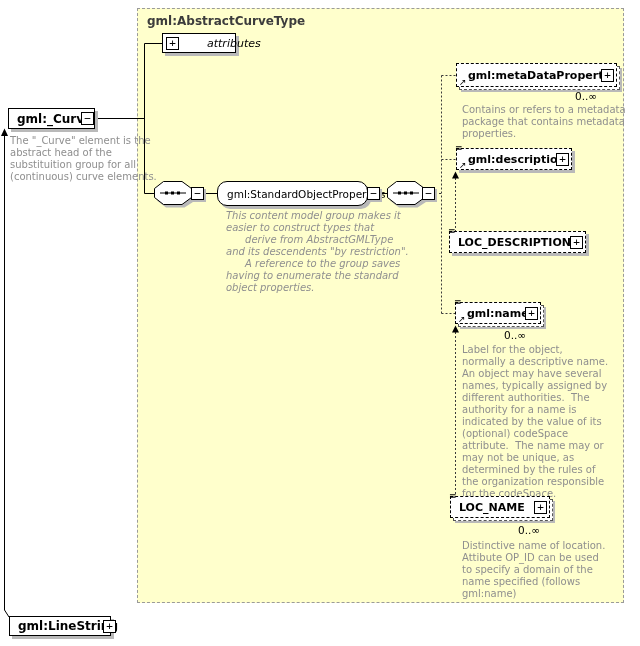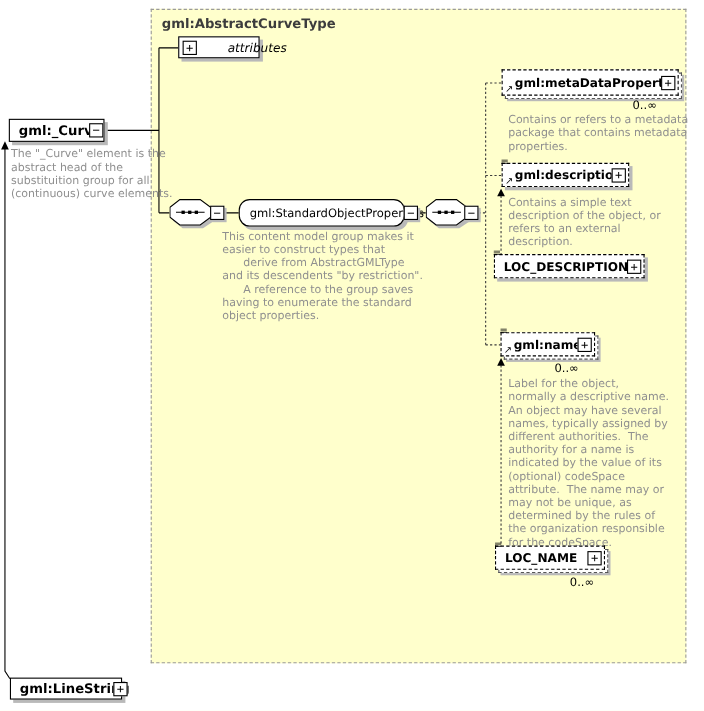--- a/index.html
+++ b/index.html
@@ -74,21 +74,21 @@
       <rect x="17" y="10.5" width="3" height="3" fill="#000"></rect>
       <rect x="23" y="10.5" width="3" height="3" fill="#000"></rect>
     </svg>
   </div>
   <div class="toggle standalone" style="left:191px;top:187px;">−</div>
 
   <div class="node shadow group-box" style="left:217px;top:181px;width:151px;height:25px;">
     <span class="group-label">gml:StandardObjectProperties</span>
   </div>
   <div class="toggle standalone" style="left:367px;top:187px;">−</div>
-  <div class="ann" style="left:202px;top:210px;">This content model group makes it
+  <div class="ann" style="left:226px;top:210px;font-style:italic;">This content model group makes it
 easier to construct types that
       derive from AbstractGMLType
 and its descendents "by restriction".
       A reference to the group saves
 having to enumerate the standard
 object properties.</div>
 
   <div class="compositor" style="left:387px;top:181px;">
     <svg width="43" height="29">
       <path d="M12,3.5 H30.5 L40.5,10.5 V20 L30.5,26.5 H12 L3.5,20 V10.5 Z" fill="#b9b9b9" stroke="none"></path>
@@ -111,24 +111,20 @@
   <div class="ann" style="left:462px;top:104px;">Contains or refers to a metadata
 package that contains metadata
 properties.</div>
 
   <div class="node dashed shadow" style="left:456px;top:148px;width:116px;height:22px;">
     <span class="anngly">≡</span>
     <span class="refarrow">↗</span>
     <span class="box-label ref-pad">gml:description</span>
     <span class="toggle" style="right:2px;">+</span>
   </div>
-  <div class="ann" style="left:462px;top:179px;">Contains a simple text
-description of the object, or
-refers to an external
-description.</div>
 
   <div class="node dashed shadow" style="left:449px;top:231px;width:137px;height:22px;">
     <span class="anngly">≡</span>
     <span class="box-label">LOC_DESCRIPTION</span>
     <span class="toggle" style="right:2px;">+</span>
   </div>
 
   <div class="backbox" style="left:458px;top:305px;width:86px;height:22px;"></div>
   <div class="node dashed" style="left:455px;top:302px;width:86px;height:22px;">
     <span class="anngly">≡</span>
@@ -151,19 +147,24 @@
 the organization responsible
 for the codeSpace.</div>
 
   <div class="backbox" style="left:453px;top:499px;width:100px;height:22px;"></div>
   <div class="node dashed" style="left:450px;top:496px;width:100px;height:22px;">
     <span class="anngly">≡</span>
     <span class="box-label">LOC_NAME</span>
     <span class="toggle" style="right:2px;">+</span>
   </div>
   <div class="occurs" style="left:518px;top:524px;">0..∞</div>
+  <div class="ann" style="left:462px;top:540px;">Distinctive name of location.
+Attibute OP_ID can be used
+to specify a domain of the
+name specified (follows
+gml:name)</div>
 
   <div class="node shadow" style="left:9px;top:616px;width:102px;height:20px;">
     <span class="box-label" style="font-size:12px;">gml:LineString</span>
     <span class="toggle" style="right:-6px;">+</span>
   </div>
 
 </div>
 
 </body></html>

